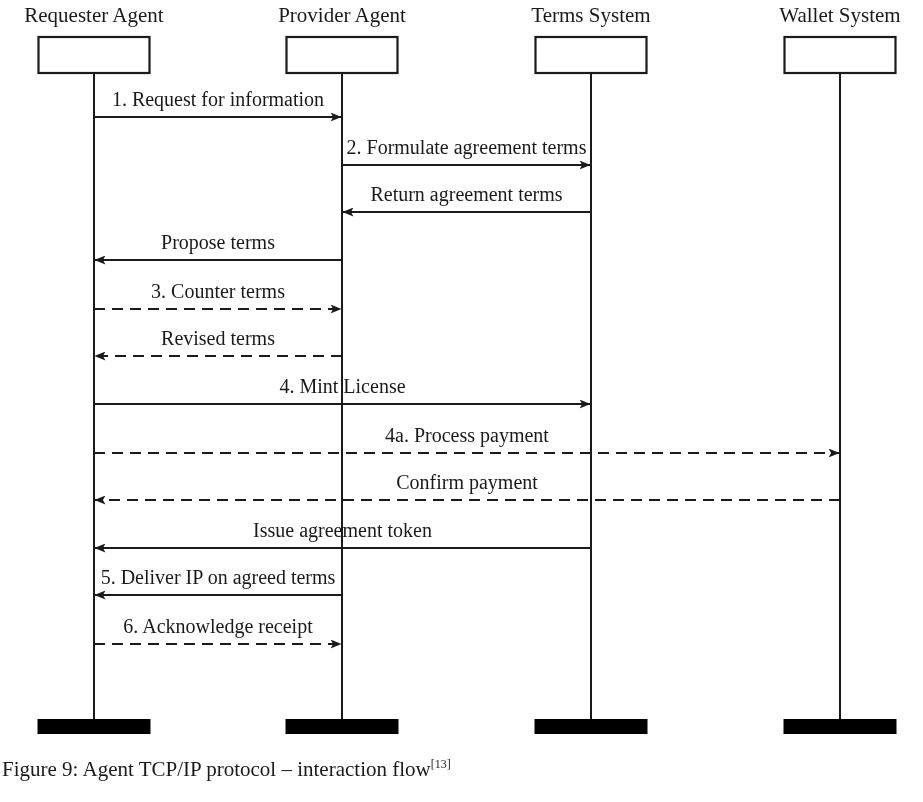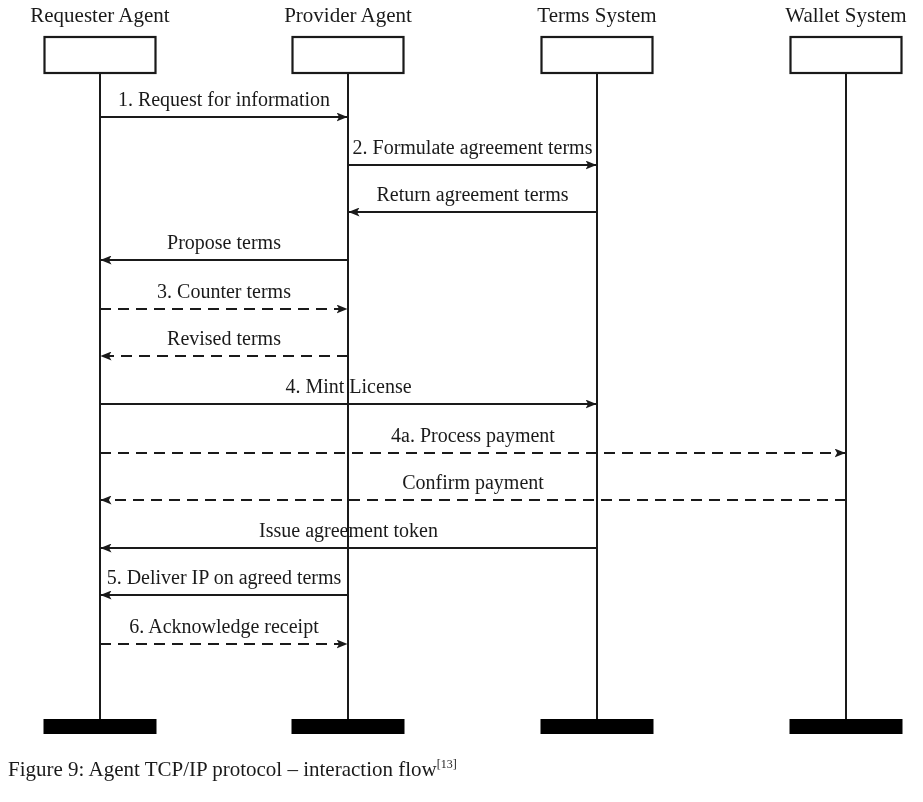--- a/index.html
+++ b/index.html
@@ -10,21 +10,21 @@
   body {
     width: 923px;
     height: 802px;
     position: relative;
     font-family: "Liberation Serif", "DejaVu Serif", serif;
     color: #1a1a1a;
     overflow: hidden;
   }
   #diagram-root {
     position: absolute;
-    left: 8px;
+    left: 2px;
     top: 0;
     width: 883px;
     height: 802px;
   }
   svg.seq-canvas {
     position: absolute;
     left: 0;
     top: 0;
     width: 923px;
     height: 802px;

